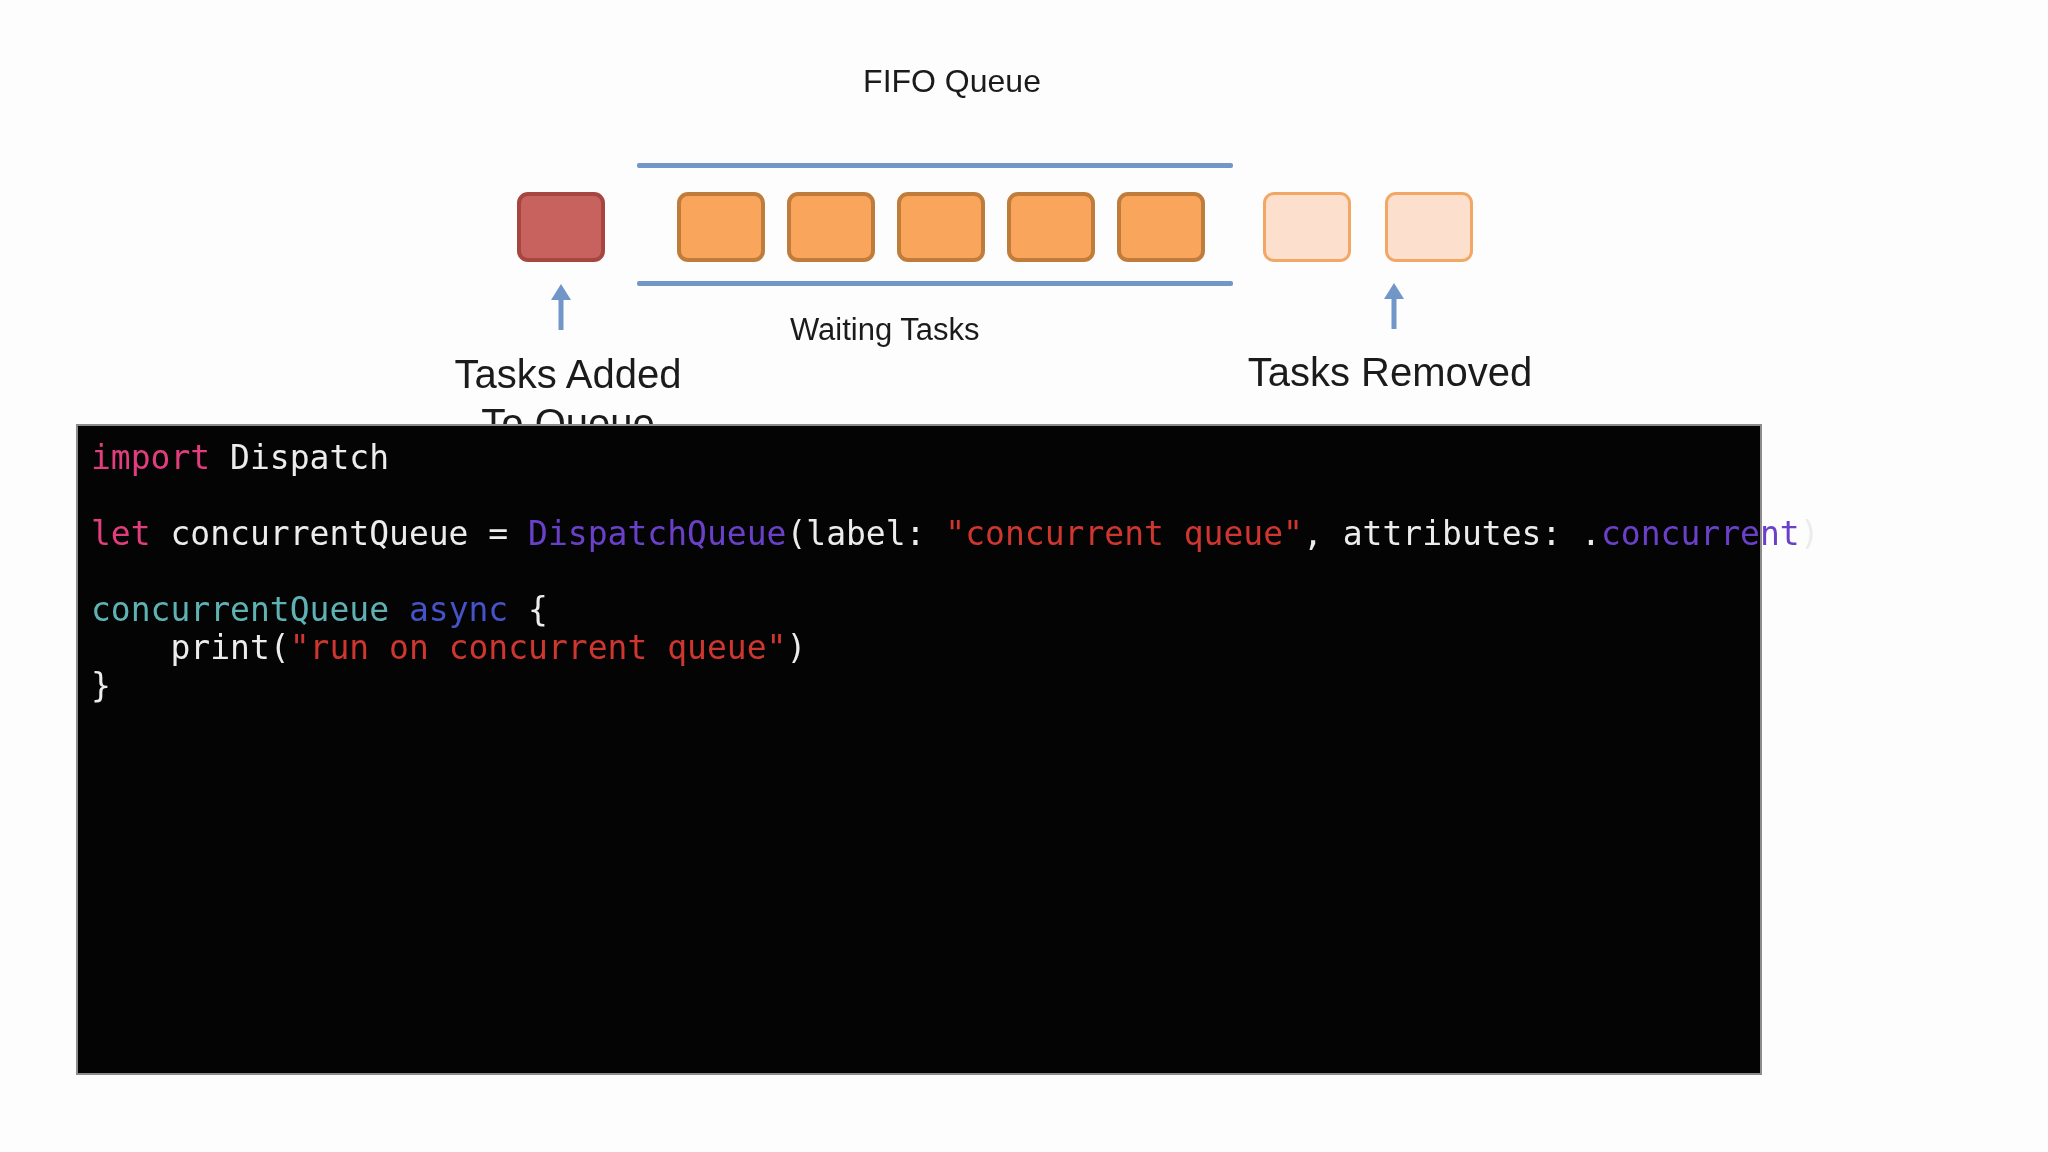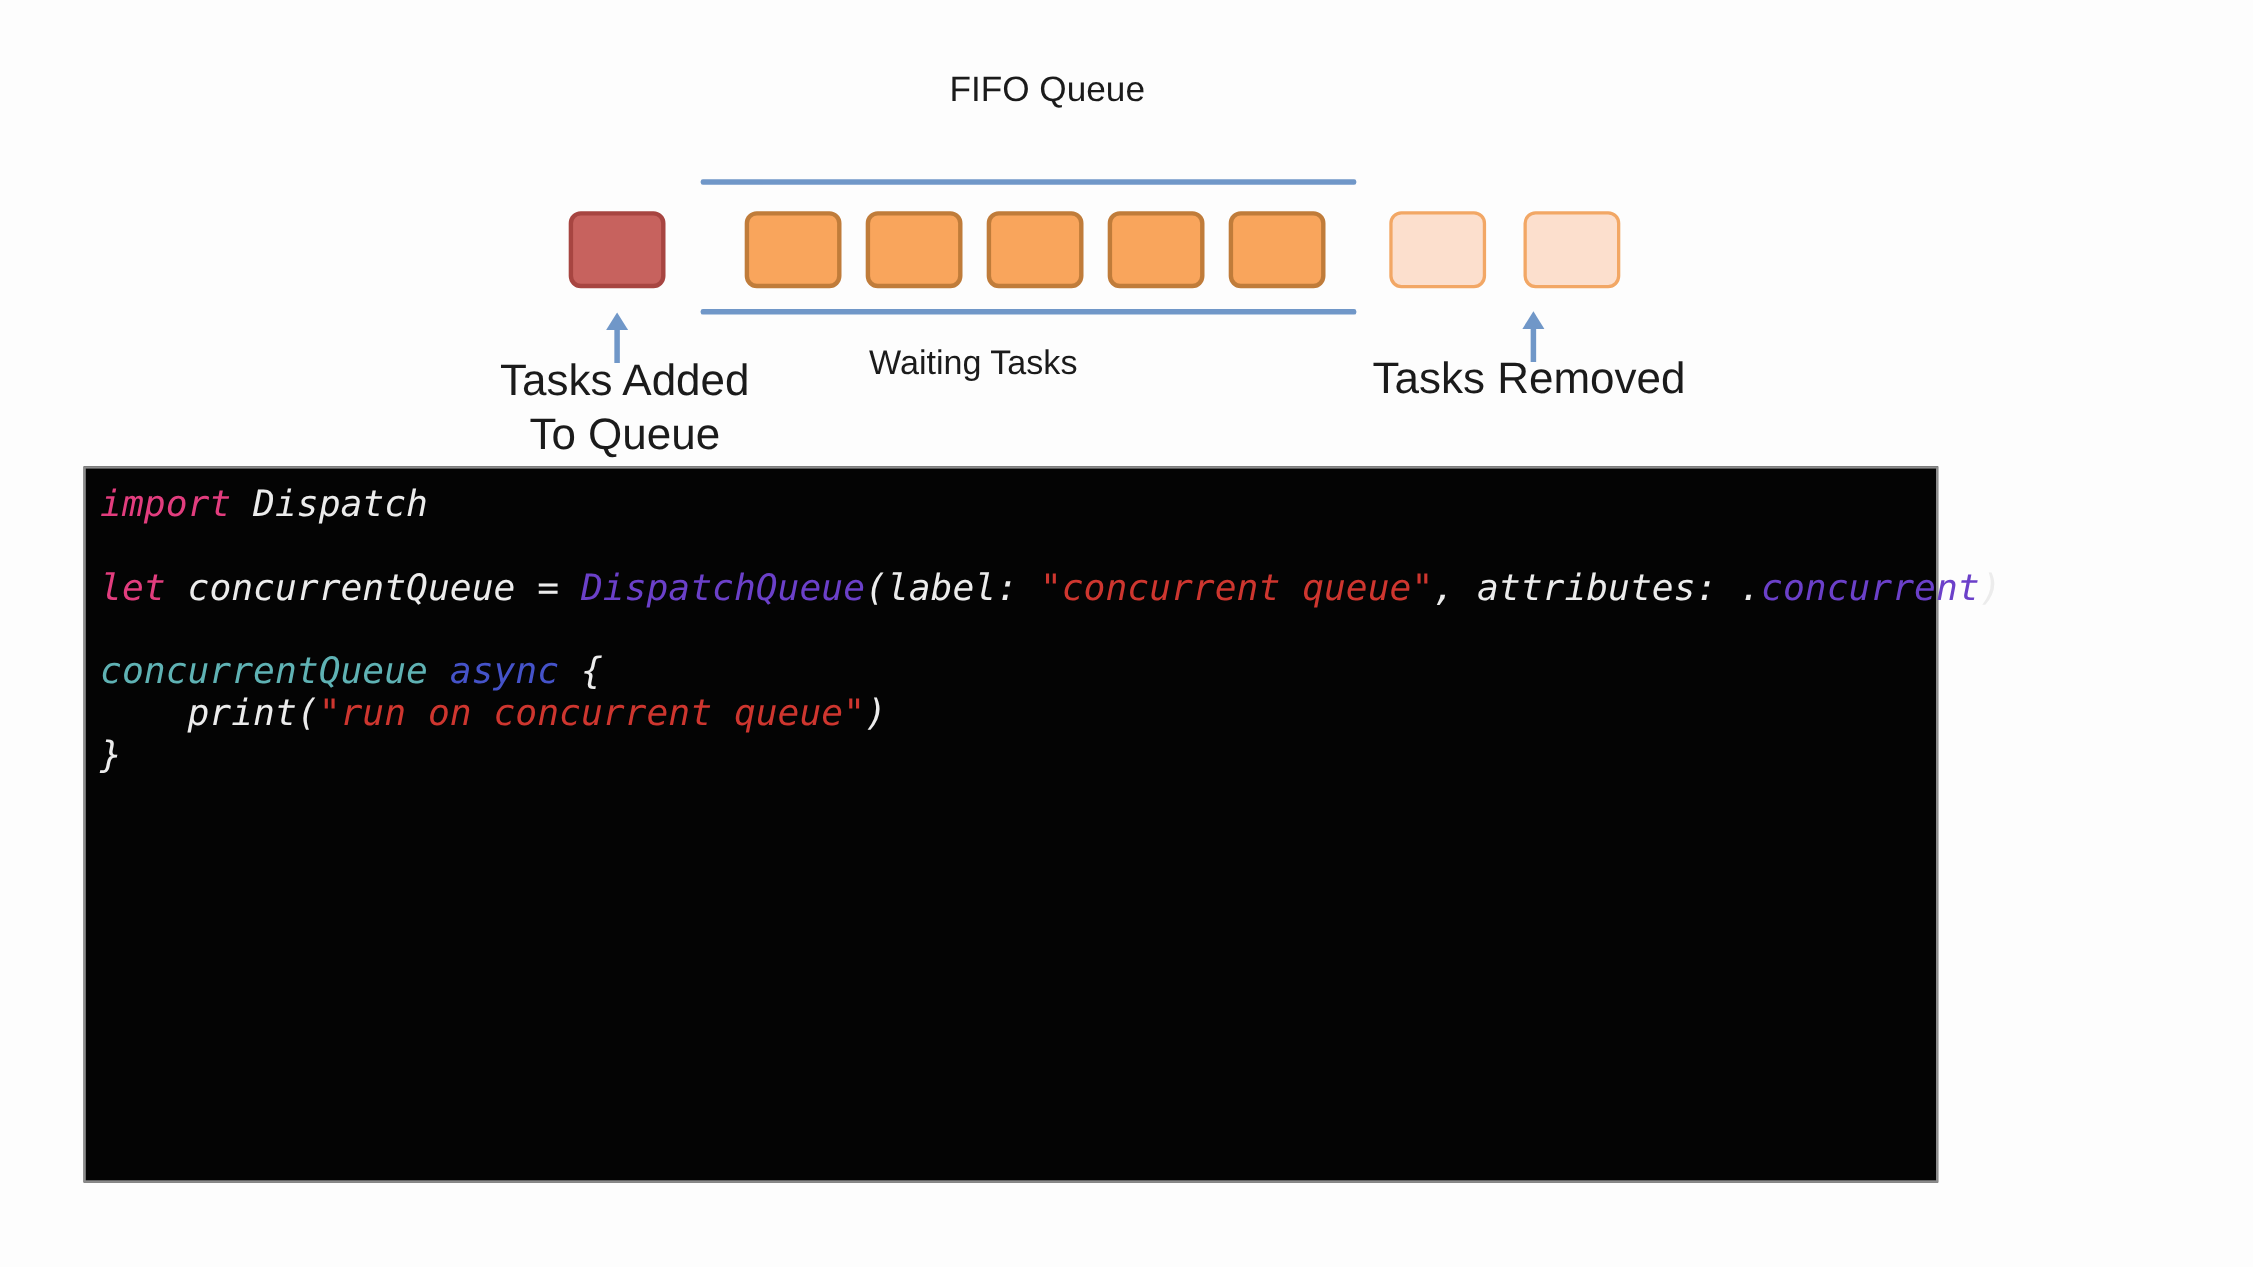--- a/index.html
+++ b/index.html
@@ -27,30 +27,30 @@
   .removed-row  { position: absolute; left: 1263px; top: 192px; display: flex; gap: 34px; }
 
   .arrow-up { position: absolute; width: 34px; height: 48px; }
   .arrow-up.added   { left: 544px;  top: 283px; }
   .arrow-up.removed { left: 1377px; top: 282px; }
   .arrow-up svg { display: block; }
   .arrow-up .shaft { stroke: var(--line-blue, #7097c8); stroke-width: 5px; fill: none; }
   .arrow-up .head  { fill: var(--line-blue, #7097c8); }
 
   .big-label { position: absolute; width: 340px; text-align: center;
-               font-size: 40px; line-height: 49px; color: var(--label-text, #1b1b1b); }
+               font-size: 40px; line-height: 49px; color: var(--label-text, #1b1b1b); margin-top: 28px; }
   .label-added   { left: 398px;  top: 322px; }
   .label-removed { left: 1220px; top: 320px; }
   .label-waiting { position: absolute; left: 790px; top: 312px; width: 340px;
                    font-size: 31px; color: var(--label-text, #1b1b1b); }
 
   
   .code-panel { position: absolute; left: 76px; top: 424px; width: 1686px; height: 651px;
                 box-sizing: border-box; background: var(--code-bg, #040404);
-                border: 2px solid var(--code-border, #8c8c8c); font-style: italic; }
+                border: 2px solid var(--code-border, #8c8c8c); }
   .code-content { position: absolute; left: 13px; top: 13px; right: 8px; bottom: 8px;
                   font-family: "DejaVu Sans Mono", monospace; font-size: 33px;
                   line-height: 38px; white-space: pre; }
   .code-line { height: 38px; }
 </style>
 </head>
 <body style="--label-text: #1b1b1b; --line-blue: #7097c8; --added-fill: #c7625e; --added-border: #a74541; --waiting-fill: #f9a55c; --waiting-border: #c07c3a; --removed-fill: #fcdfcd; --removed-border: #f2a765; --code-bg: #040404; --code-border: #8c8c8c;">
 
 <div class="stage">
 

